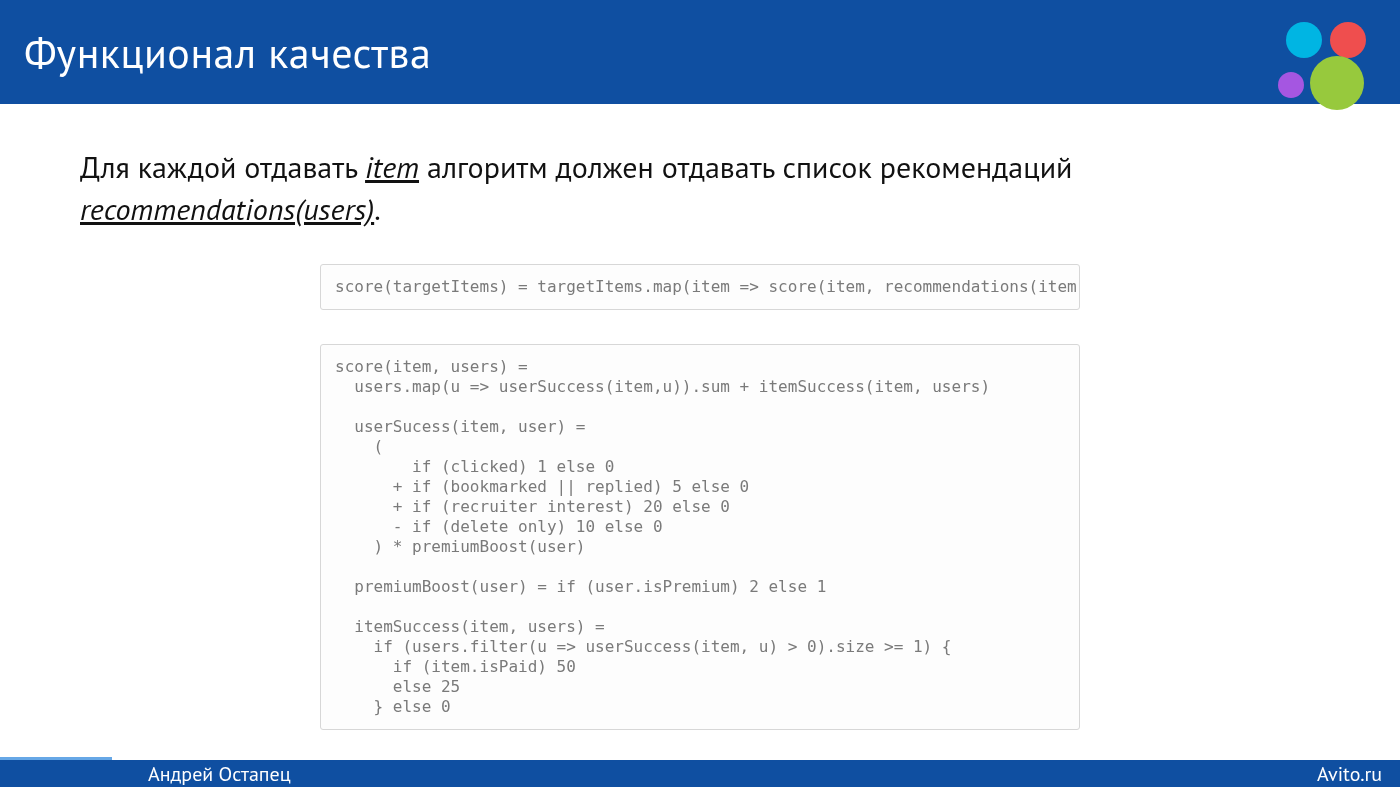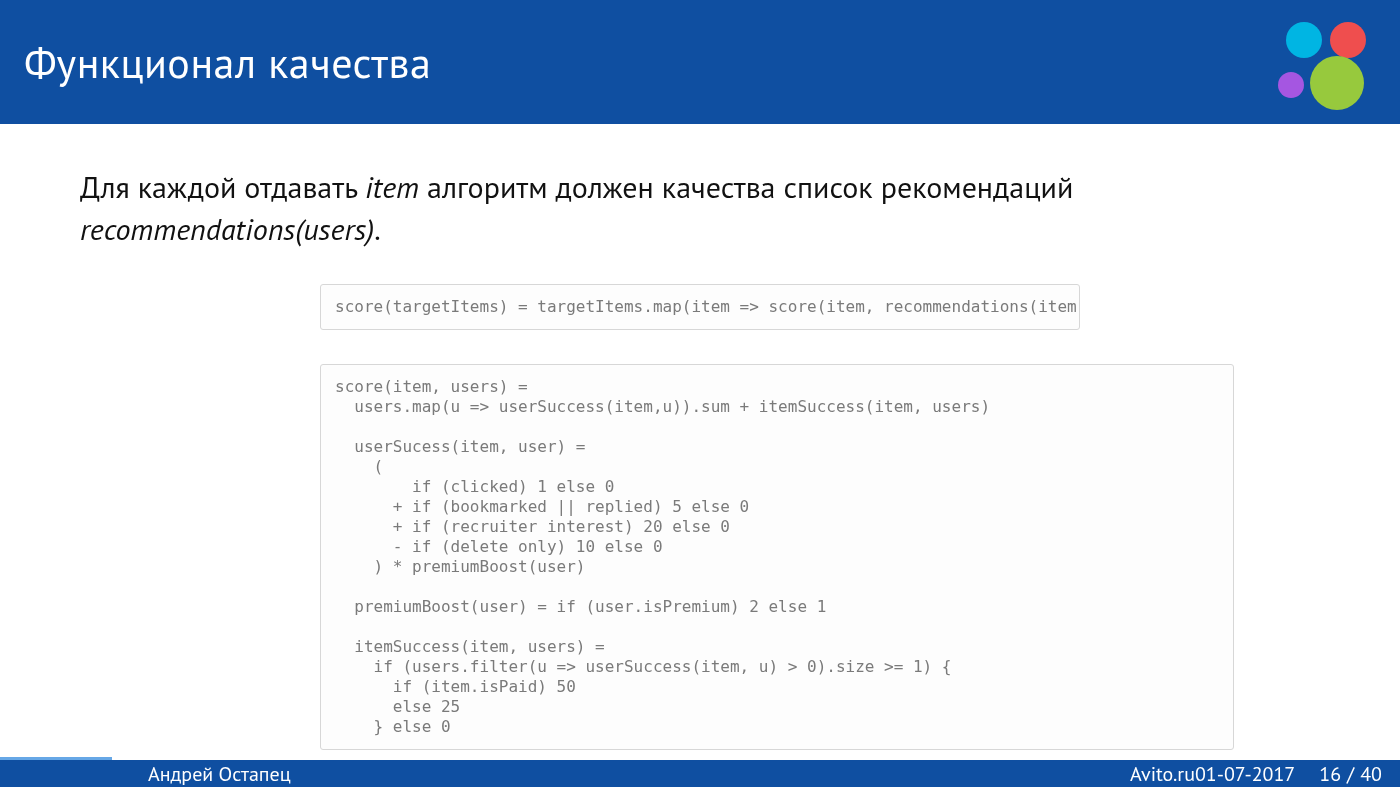--- a/index.html
+++ b/index.html
@@ -14,21 +14,21 @@
   .slide {
     width: 1400px;
     height: 787px;
     display: flex;
     flex-direction: column;
     position: relative;
   }
   .header {
     background: #0f4fa1;
     color: #ffffff;
-    height: 124px;
+    height: 104px;
     display: flex;
     align-items: center;
     padding-left: 24px;
     position: relative;
     box-sizing: border-box;
   }
   .title {
     font-size: 42px;
     font-weight: 400;
     letter-spacing: 0.5px;
@@ -48,40 +48,40 @@
     flex: 1 1 auto;
     padding: 42px 80px 0 80px;
     box-sizing: border-box;
     color: #333;
   }
   .desc {
     font-size: 30px;
     line-height: 1.4;
     color: #111;
   }
-  .desc .ital { font-style: italic; }
+  .desc .ital { font-style: italic; text-decoration: underline; }
   .code-box {
     border: 1px solid #d7d7d7;
     border-radius: 3px;
     background: #fdfdfd;
     font-family: "Menlo", "Consolas", "DejaVu Sans Mono", monospace;
     font-size: 16px;
     line-height: 1.25;
     color: #7a7a7a;
     padding: 12px 14px;
     white-space: pre;
     overflow: hidden;
   }
   .code1-wrap {
     margin: 34px 0 0 240px;
     width: 760px;
   }
   .code2-wrap {
     margin: 34px 13px 0 240px;
-    width: 914px;
+    width: 760px;
   }
   .footer {
     position: absolute;
     left: 0;
     bottom: 0;
     width: 100%;
     height: 27px;
     background: #0f4fa1;
     color: #fff;
     display: flex;
@@ -114,21 +114,21 @@
     <div class="logo">
       <span class="dot" style="left:8px;  top:0;   width:36px; height:36px; background:#00b5e3;"></span>
       <span class="dot" style="left:52px; top:0;   width:36px; height:36px; background:#ef4e4e;"></span>
       <span class="dot" style="left:0;    top:50px; width:26px; height:26px; background:#a556e1;"></span>
       <span class="dot" style="left:32px; top:34px; width:54px; height:54px; background:#97c93d;"></span>
     </div>
   </div>
 
   <div class="body">
     <div class="desc">
-      <span>Для каждой отдавать </span><span class="ital">item</span><span> алгоритм должен качества список рекомендаций </span><br>
+      <span>Для каждой отдавать </span><span class="ital">item</span><span> алгоритм должен отдавать список рекомендаций </span><br>
       <span class="ital">recommendations(users)</span><span>.</span>
     </div>
 
     <div class="code1-wrap">
       <div class="code-box">score(targetItems) = targetItems.map(item =&gt; score(item, recommendations(item))).sum</div>
     </div>
 
     <div class="code2-wrap">
       <div class="code-box">score(item, users) =
   users.map(u =&gt; userSuccess(item,u)).sum + itemSuccess(item, users)
@@ -149,21 +149,15 @@
       else 25
     } else 0</div>
     </div>
   </div>
 
   <div class="footer-thinbar"></div>
 
   <div class="footer">
     <div class="footer-left">Андрей Остапец</div>
     <div class="footer-center">Avito.ru</div>
-    <div class="footer-right">
-      <span>01-07-2017</span>
-      <span class="footer-page">
-        <span>16</span><span class="sep">/</span><span>40</span>
-      </span>
-    </div>
   </div>
 
 </div>
 
 </body></html>

